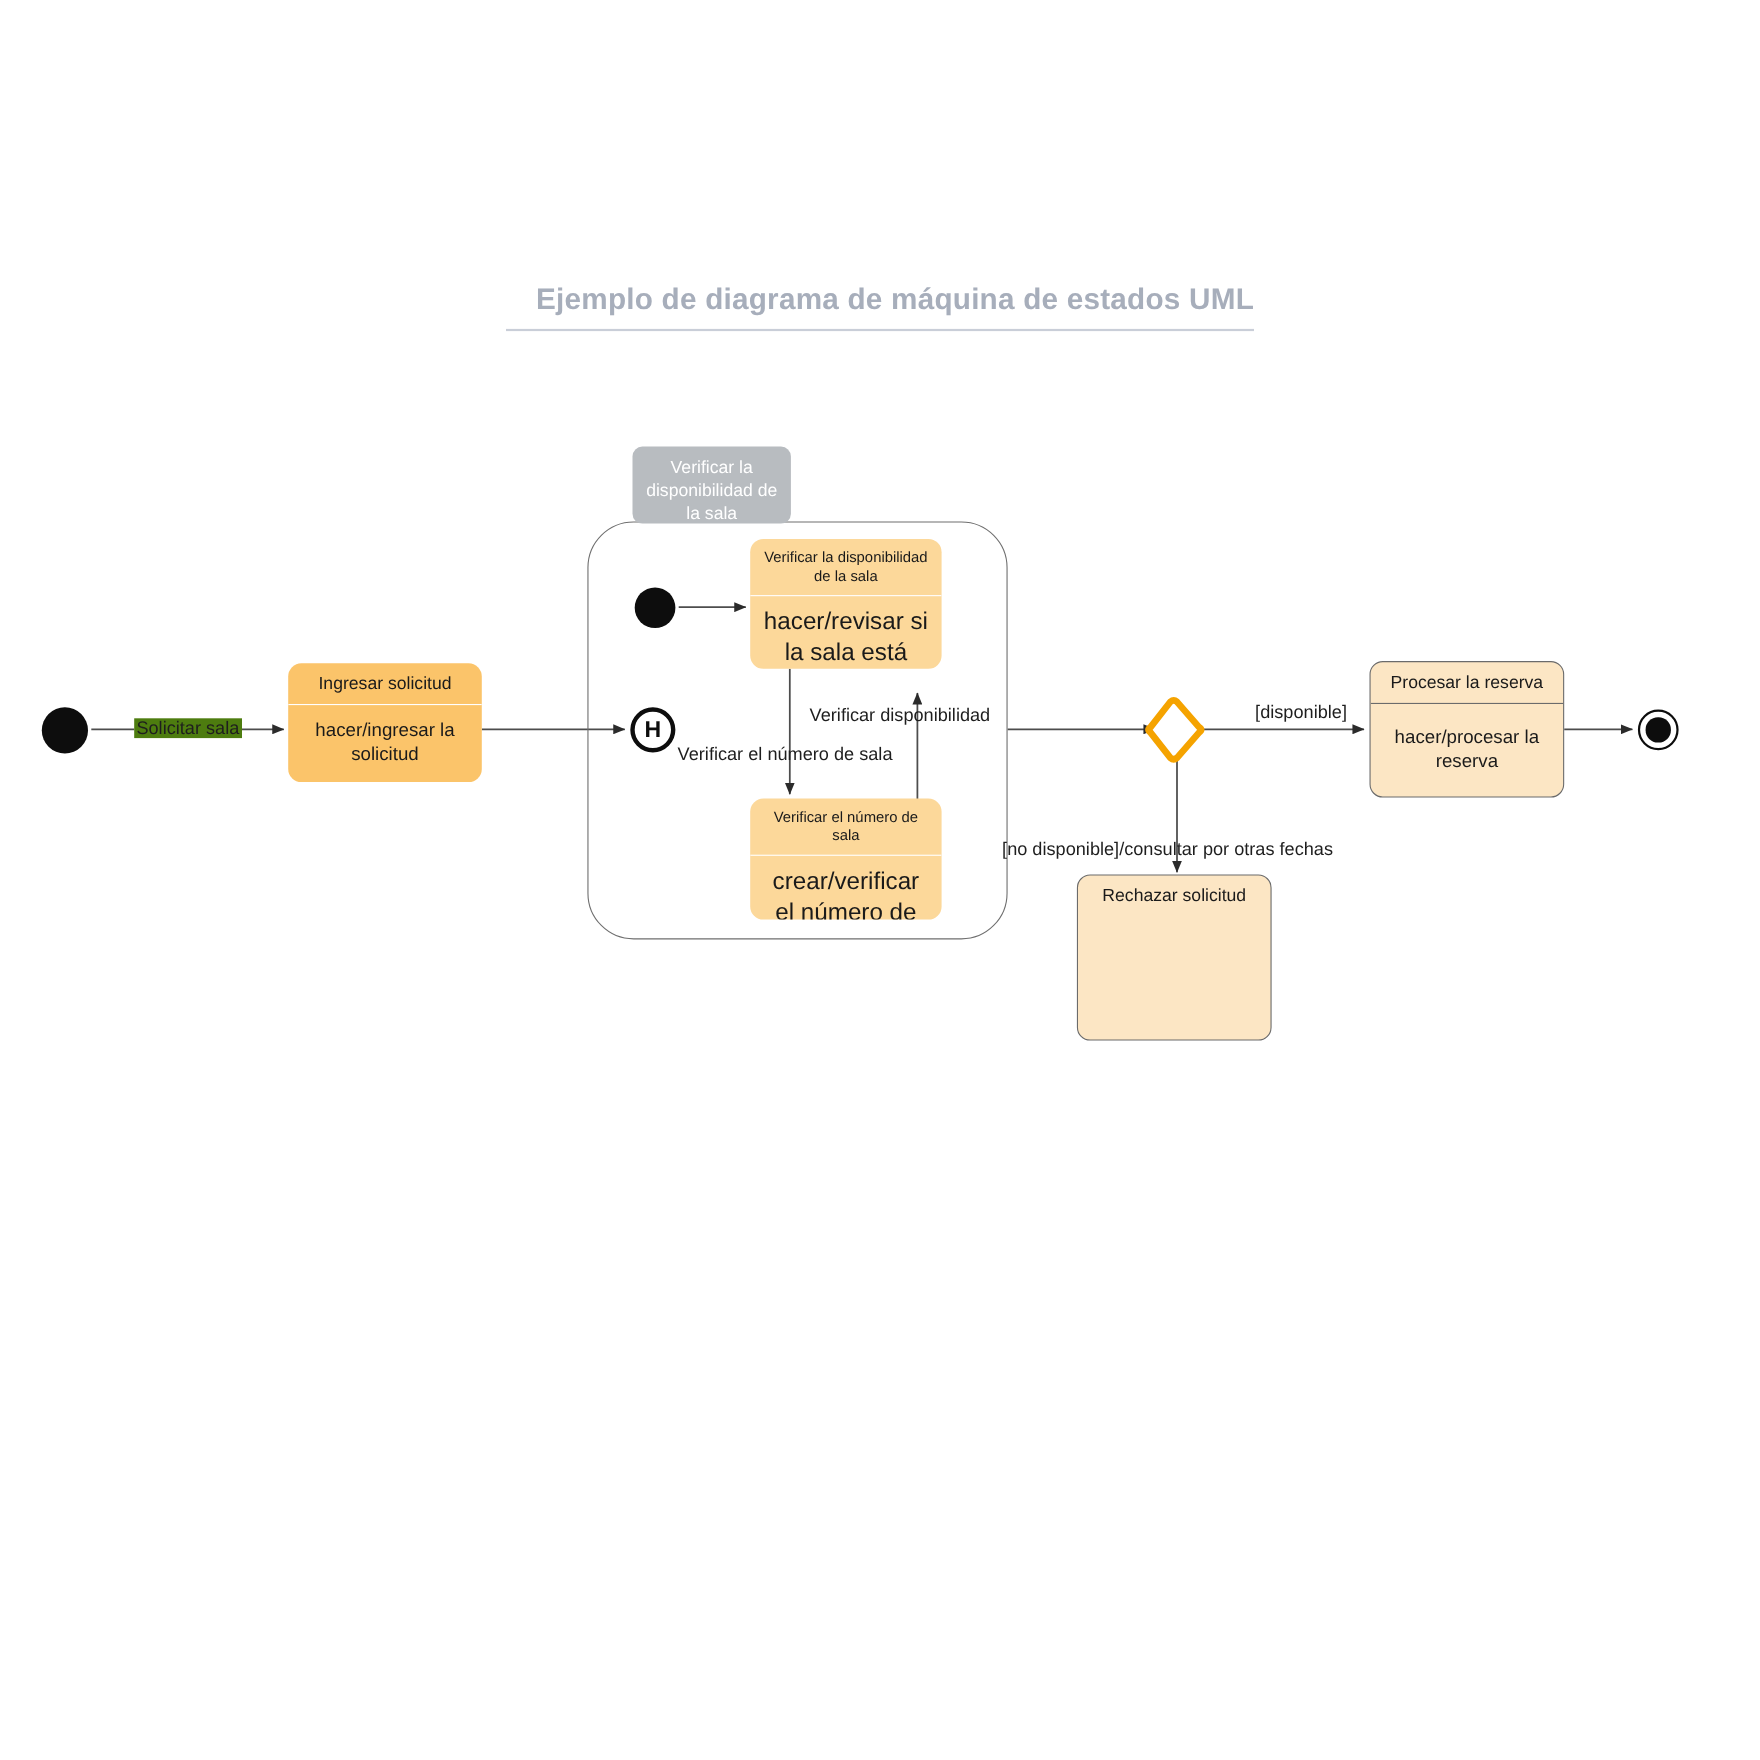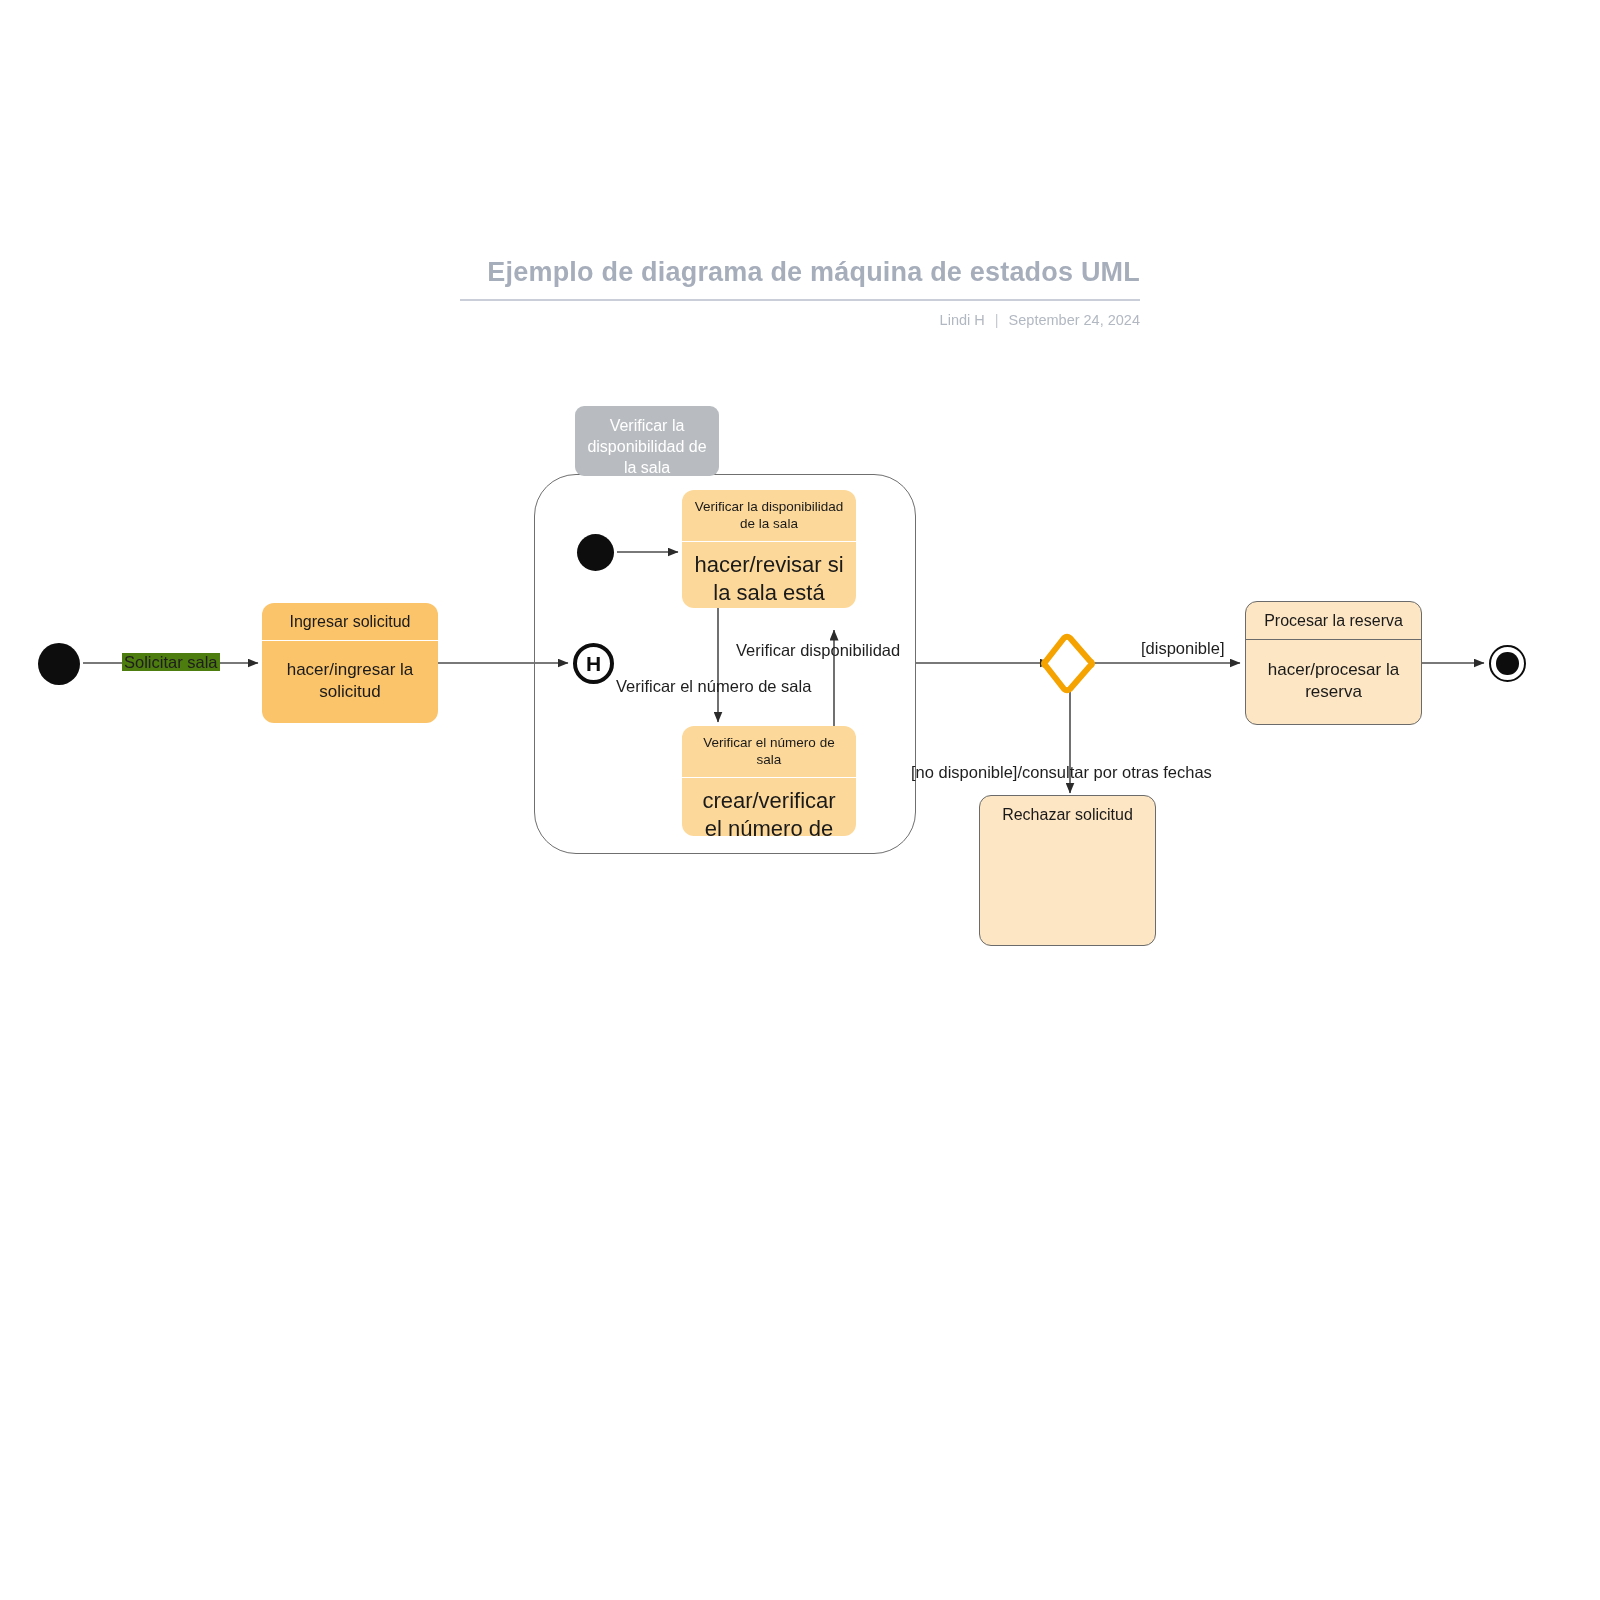--- a/index.html
+++ b/index.html
@@ -150,25 +150,20 @@
     line-height: 1.1;
     padding: 0 2px;
   }
   .edge-label.nobg { background: transparent; }
 </style>
 </head>
 <body>
 
 <div id="header">
   <div id="doc-title">Ejemplo de diagrama de máquina de estados UML</div>
-  <div id="byline">
-    <span>Lindi H</span>
-    <span class="sep">|</span>
-    <span>September 24, 2024</span>
-  </div>
 </div>
 
 <svg id="wires" viewBox="0 0 1600 1600" xmlns="http://www.w3.org/2000/svg">
   <defs>
     <marker id="ah" markerWidth="11" markerHeight="9" refX="10.5" refY="4.5" orient="auto" markerUnits="userSpaceOnUse">
       <path d="M0,0 L11,4.5 L0,9 z" fill="#2b2b2b"></path>
     </marker>
   </defs>
 
   <line x1="83" y1="663" x2="122" y2="663" stroke="#4d4d4d" stroke-width="1.6"></line>
@@ -188,21 +183,21 @@
 
   <line x1="1070" y1="684" x2="1070" y2="793" stroke="#4d4d4d" stroke-width="1.6" marker-end="url(#ah)"></line>
 
   <line x1="1422" y1="663" x2="1484" y2="663" stroke="#4d4d4d" stroke-width="1.6" marker-end="url(#ah)"></line>
 
   <path d="M1070 638 L1090 661 Q1094 663.5 1090 666 L1070 689 Q1067 691.5 1064 689 L1046 666 Q1042 663.5 1046 661 L1064 638 Q1067 635.5 1070 638 Z" fill="#ffffff" stroke="#f5a300" stroke-width="6" stroke-linejoin="round"></path>
 </svg>
 
 <div class="node initial-node" style="left:38px; top:643px; width:42px; height:42px;"></div>
 
-<div class="node state strong" style="left:262px; top:603px; width:176px; height:120px;">
+<div class="node state strong" style="left:262px; top:603px; width:176px; height:108px;">
   <div class="title">Ingresar solicitud</div>
   <div class="body">hacer/ingresar la solicitud</div>
 </div>
 
 <div class="node" id="composite-region" style="left:534px; top:474px; width:382px; height:380px;"></div>
 
 <div class="node" id="composite-header" style="left:575px; top:406px; width:144px; height:70px;">Verificar la disponibilidad de la sala</div>
 
 <div class="node initial-node" style="left:577px; top:534px; width:37px; height:37px;"></div>
 

